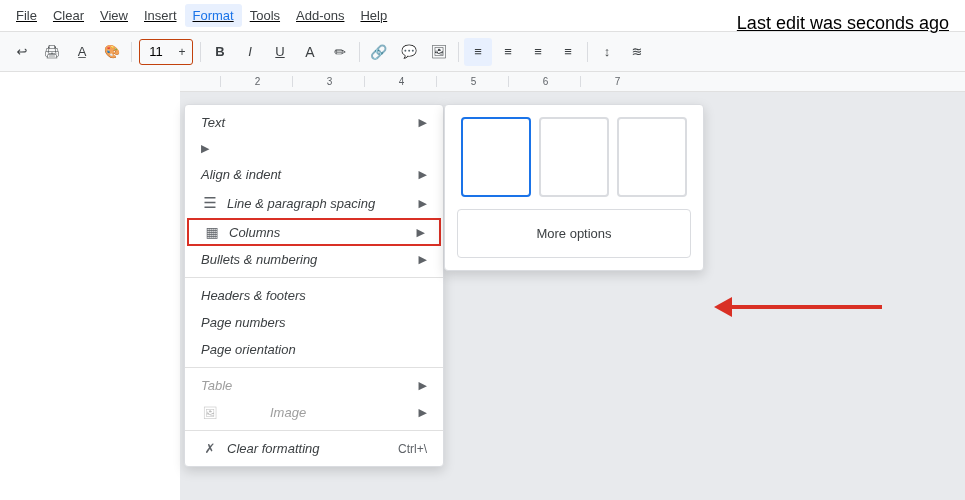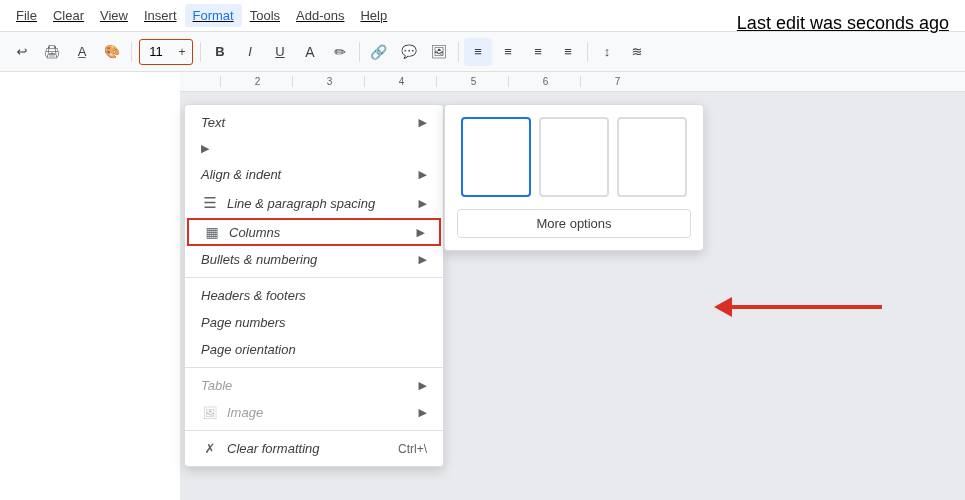--- a/index.html
+++ b/index.html
@@ -163,21 +163,21 @@
     .dropdown-item .item-shortcut {
       color: #5f6368;
       font-size: 12px;
       margin-left: 8px;
     }
     .dropdown-sep {
       height: 1px;
       background: #e0e0e0;
       margin: 4px 0;
     }
-    .dropdown-item.disabled { color: #9e9e9e; }
+    .dropdown-item.disabled { color: #9e9e9e; gap: 43px; }
     .dropdown-item.disabled .item-icon { color: #bdbdbd; }
 
     
     .columns-submenu {
       position: absolute;
       top: 32px;
       left: 444px;
       width: 260px;
       background: #fff;
       border: 1px solid #dadce0;
@@ -219,21 +219,21 @@
       gap: 3px;
       flex: 1;
     }
     .col-line {
       height: 4px;
       background: #dadce0;
       border-radius: 1px;
     }
     .more-options-btn {
       width: 100%;
-      padding: 6px 12px;
+      padding: 16px 12px;
       background: #fff;
       border: 1px solid #dadce0;
       border-radius: 4px;
       cursor: pointer;
       text-align: center;
       font-size: 13px;
       color: #3c4043;
     }
 
     

